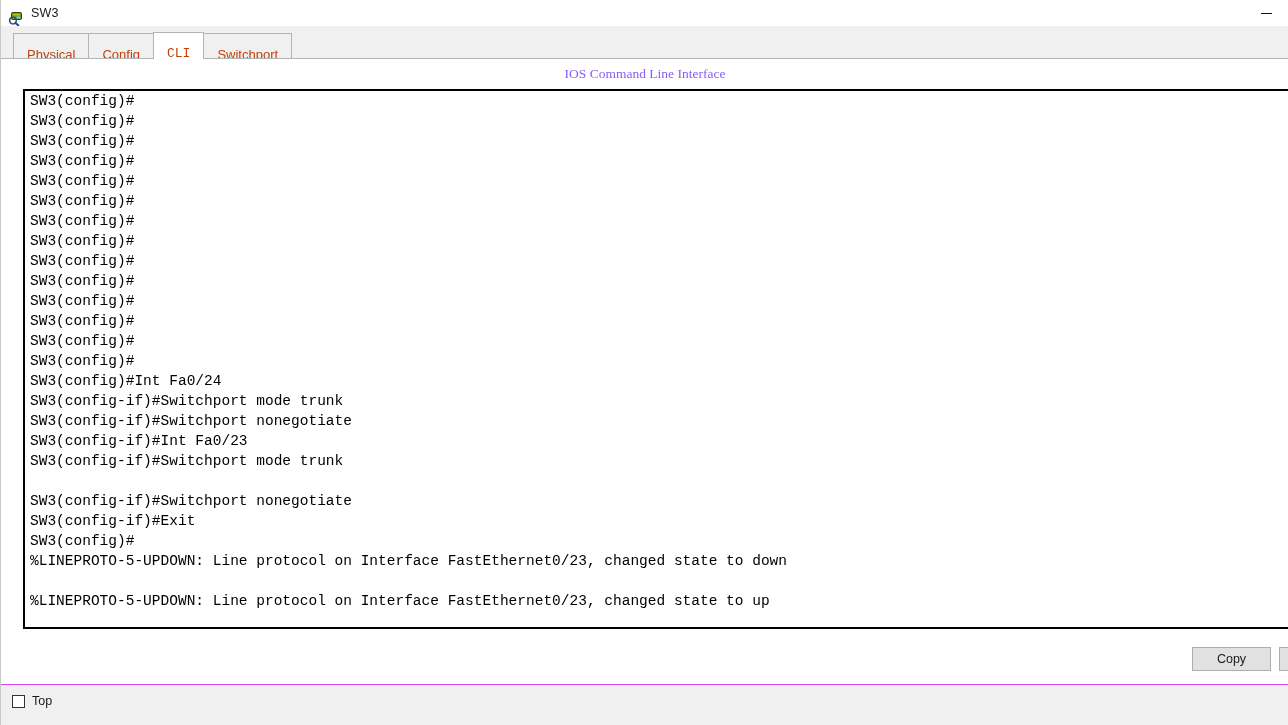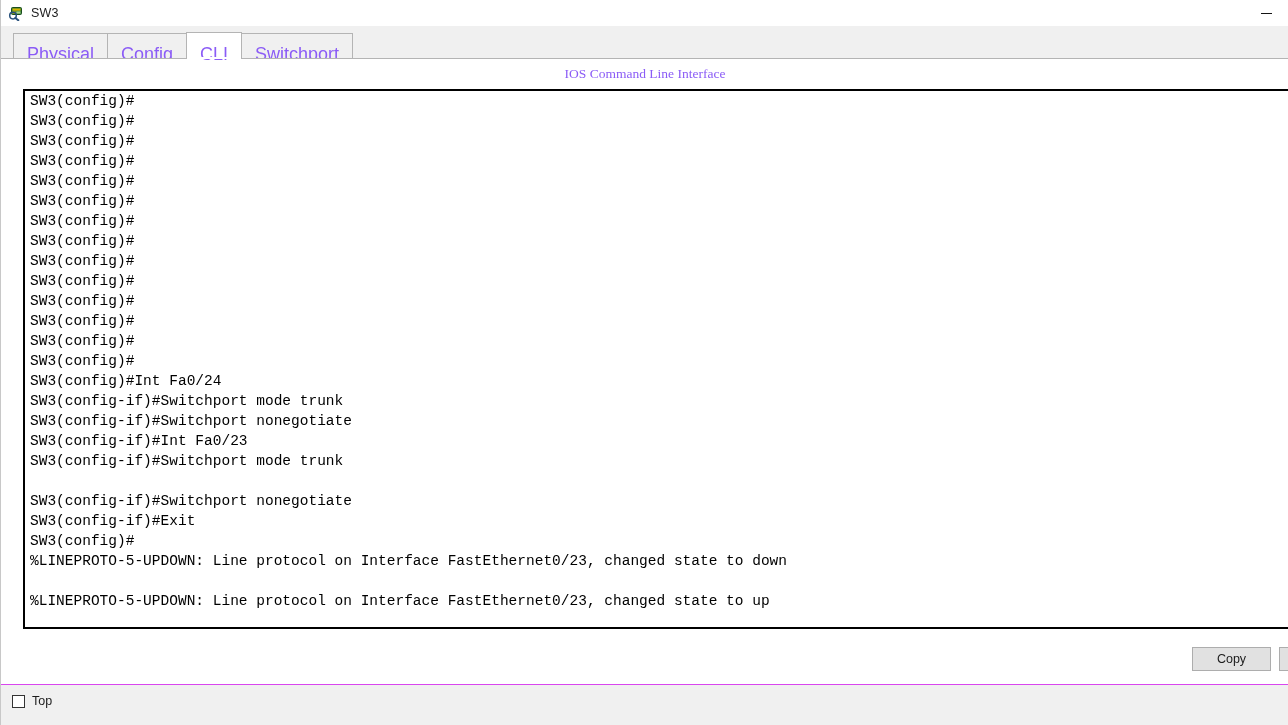--- a/index.html
+++ b/index.html
@@ -31,21 +31,21 @@
   }
 
   
   .titlebar {
     position: absolute;
     left: 0; top: 0;
     width: 1288px;
     height: 26px;
     background: #ffffff;
     display: flex;
-    align-items: center;
+    align-items: flex-end;
   }
   .title-icon {
     width: 16px;
     height: 16px;
     margin-left: 7px;
     margin-right: 7px;
     position: relative;
     flex: 0 0 auto;
   }
   .title-text {
@@ -93,36 +93,37 @@
     bottom: 0;
     display: flex;
     align-items: flex-end;
     height: 26px;
   }
   .tab {
     height: 25px;
     line-height: 25px;
     padding: 8px 13px;
     font-family: "Liberation Sans", sans-serif;
-    font-size: 18px;
-    color: #8b5cf6;
+    font-size: 13px;
+    color: #c2410c;
     background: #f0f0f0;
     border: 1px solid #b4b4b4;
     border-bottom: none;
     margin-right: -1px;
     box-sizing: border-box;
     position: relative;
     white-space: nowrap;
   }
   .tab.active {
     background: #ffffff;
     border-color: #b4b4b4;
     height: 26px;
     line-height: 26px;
     z-index: 3;
+    font-family: Liberation Mono, monospace;
   }
   .tab.active::after {
     content: "";
     position: absolute;
     left: 0; right: 0;
     bottom: -1px;
     height: 2px;
     background: #ffffff;
   }
 

